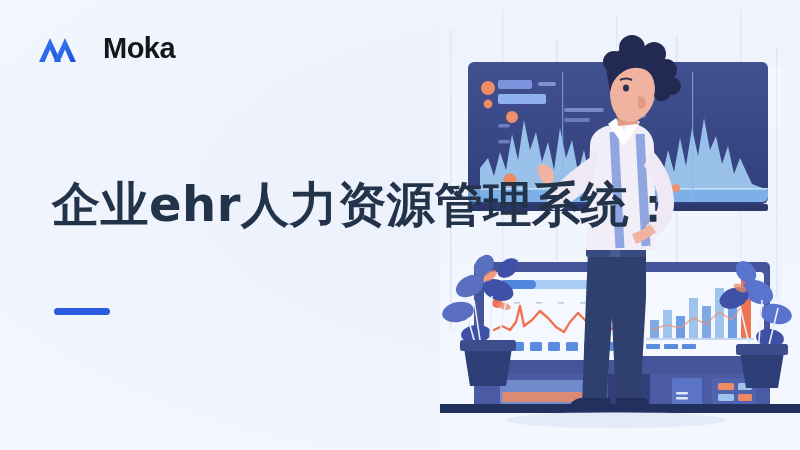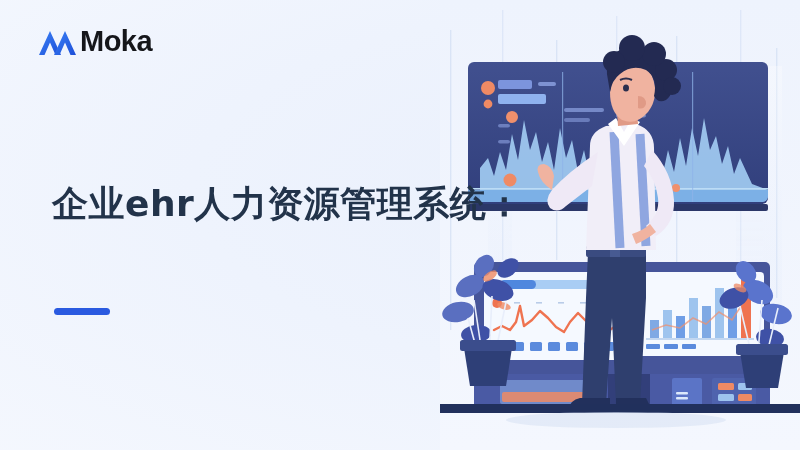--- a/index.html
+++ b/index.html
@@ -10,32 +10,32 @@
   }
   .stage{
     position:relative;width:800px;height:450px;
     background:
       radial-gradient(120% 90% at 78% 42%, #eaf0fc 0%, #eef3fd 45%, #f5f8fe 100%),
       linear-gradient(120deg,#f7f9fd 0%, #eef2fc 55%, #eaf0fb 100%);
     overflow:hidden;
   }
 
   
-  .brand{position:absolute;left:36px;top:24px;display:flex;align-items:center;gap:0;}
+  .brand{position:absolute;left:36px;top:31px;display:flex;align-items:center;gap:23px;}
   .brand-mark{width:44px;height:34px;display:block;}
   .brand-name{
     font-size:29px;font-weight:700;color:#15161a;letter-spacing:-0.5px;line-height:1;
     font-family:"Liberation Sans","DejaVu Sans",sans-serif;
   }
 
   
   .headline{position:absolute;left:52px;top:176px;z-index:6;}
   .headline .ln{
     display:block;
-    font-size:36px;line-height:56px;font-weight:700;color:#22334a;
+    font-size:48px;line-height:56px;font-weight:700;color:#22334a;
     letter-spacing:0.5px;white-space:nowrap;
     font-family:"DejaVu Sans","Liberation Sans",sans-serif;
   }
   .accent-bar{
     position:absolute;left:54px;top:308px;width:56px;height:7px;
     border-radius:4px;background:#2a5ae0;z-index:6;
   }
 
   
   .illus{position:absolute;right:0;top:0;width:360px;height:450px;}

